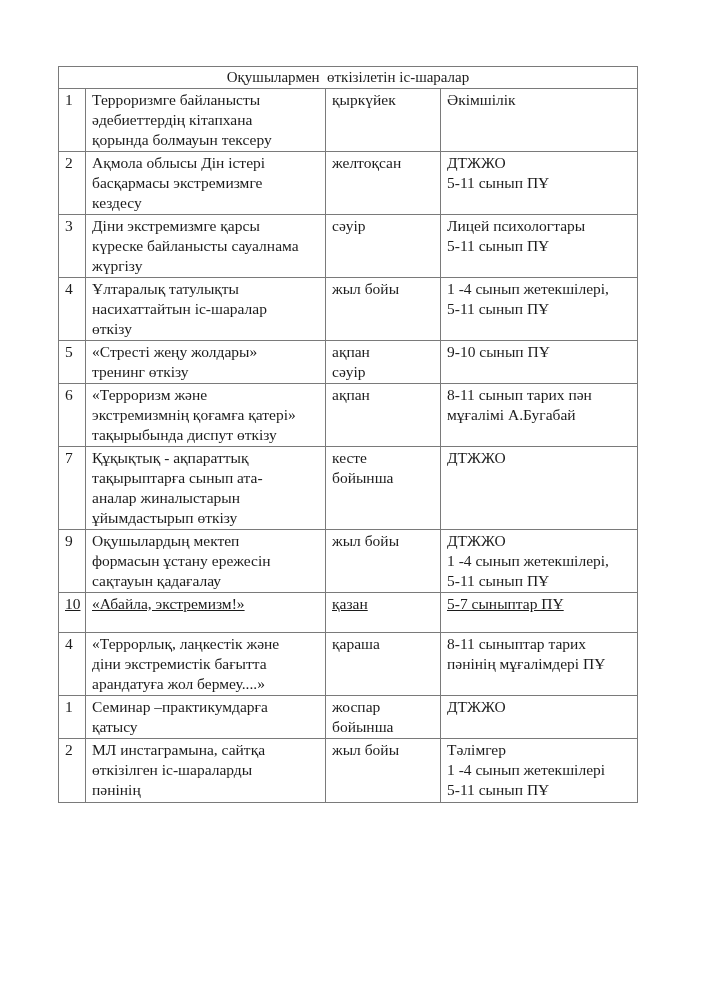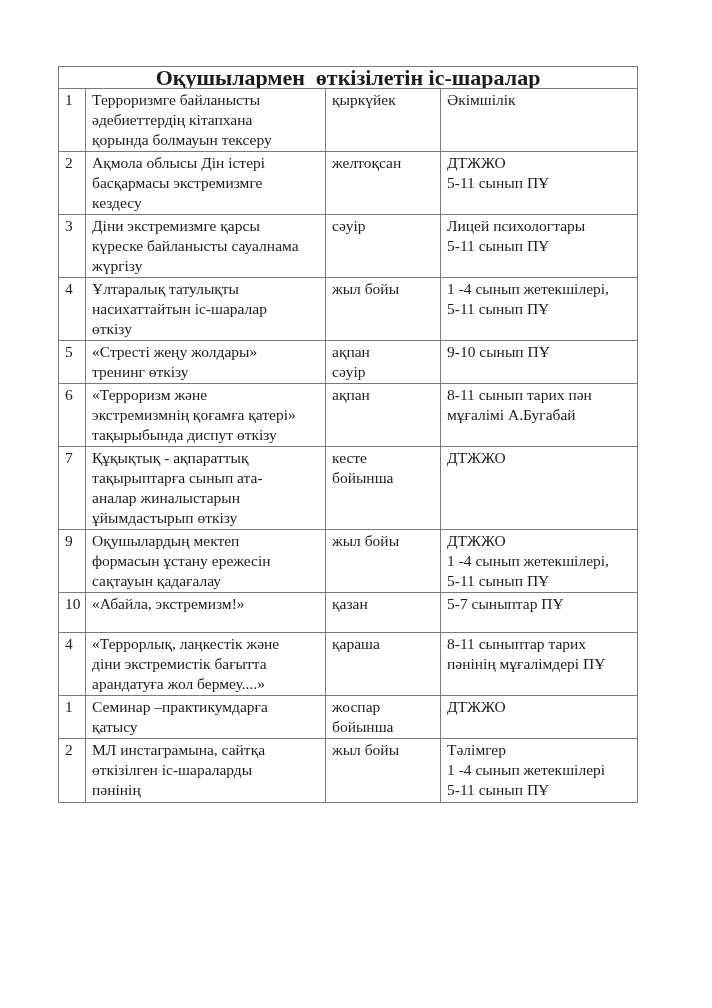--- a/index.html
+++ b/index.html
@@ -26,22 +26,22 @@
     border: 1px solid #7a7a7a;
     vertical-align: top;
     font-size: 15.5px;
     line-height: 20px;
     padding: 1px 4px 1px 6px;
     white-space: pre-wrap;
     overflow: hidden;
   }
   td.section-header {
     text-align: center;
-    font-weight: bold;
-    font-size: 22px;
+    font-weight: normal;
+    font-size: 15px;
     line-height: 21px;
     padding: 0 2px;
     white-space: pre-wrap;
   }
   td.num-cell {
     padding-left: 6px;
     padding-right: 2px;
   }
 </style>
 </head>
@@ -132,21 +132,21 @@
     <td class="num-cell">9</td>
     <td>Оқушылардың мектеп
 формасын ұстану ережесін
 сақтауын қадағалау</td>
     <td>жыл бойы</td>
     <td>ДТЖЖО
 1 -4 сынып жетекшілері,
 5-11 сынып ПҰ</td>
   </tr>
 
-  <tr style="height: 40px;">
+  <tr style="height: 40px; text-decoration: underline;">
     <td class="num-cell">10</td>
     <td>«Абайла, экстремизм!»</td>
     <td>қазан</td>
     <td>5-7 сыныптар ПҰ</td>
   </tr>
 
   <tr>
     <td class="num-cell">4</td>
     <td>«Террорлық, лаңкестік және
 діни экстремистік бағытта

